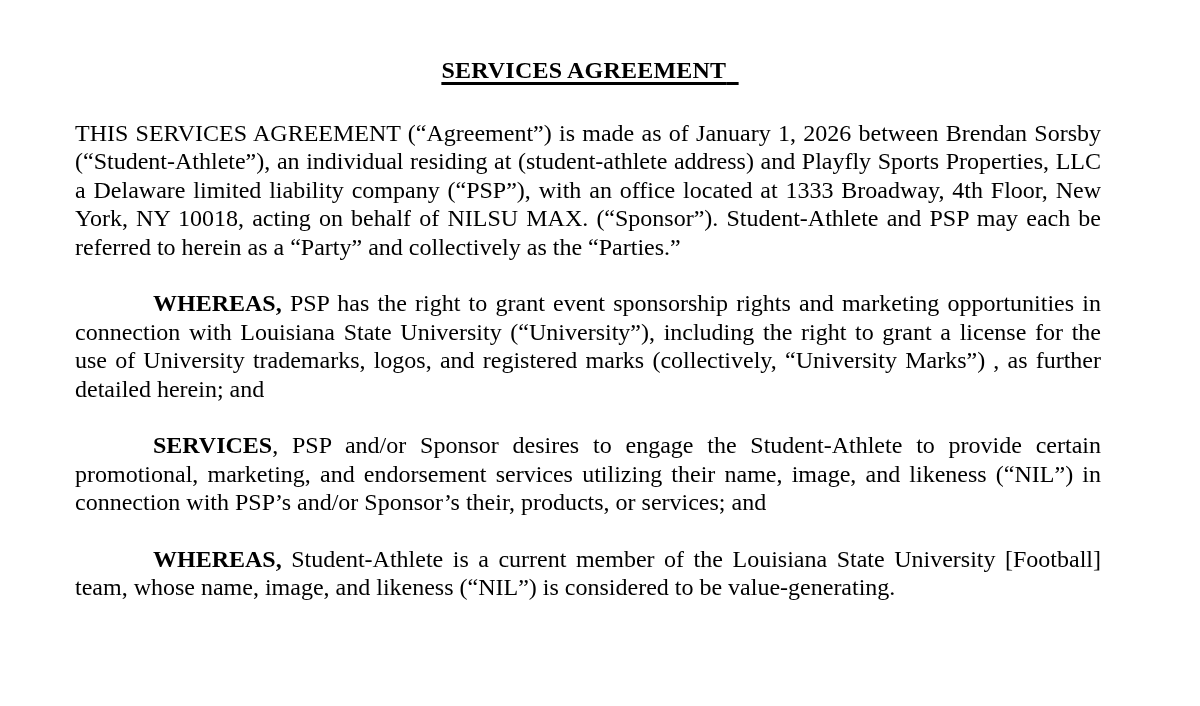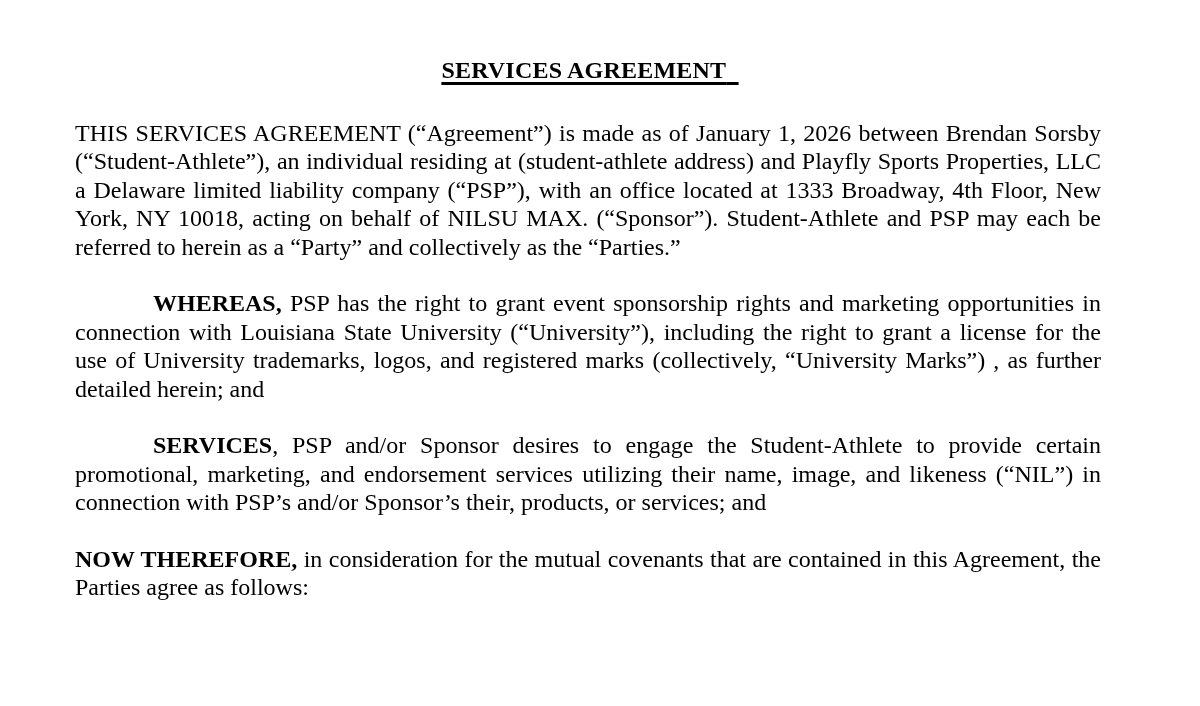--- a/index.html
+++ b/index.html
@@ -55,15 +55,15 @@
 <body>
 
 <div class="page">
   <div class="title-row">
     <span class="doc-title">SERVICES AGREEMENT</span>
   </div>
   <div class="doc-body">
       <p class=""><span>THIS SERVICES AGREEMENT (“Agreement”) is made as of January 1, 2026 between Brendan Sorsby (“Student-Athlete”), an individual residing at (student-athlete address) and Playfly Sports Properties, LLC a Delaware limited liability company (“PSP”), with an office located at 1333 Broadway, 4th Floor, New York, NY 10018, acting on behalf of NILSU MAX. (“Sponsor”). Student-Athlete and PSP may each be referred to herein as a “Party” and collectively as the “Parties.”</span></p>
       <p class="indent"><span class="bold">WHEREAS,</span><span> PSP has the right to grant event sponsorship rights and marketing opportunities in connection with Louisiana State University (“University”), including the right to grant a license for the use of University trademarks, logos, and registered marks (collectively, “University Marks”) , as further detailed herein; and</span></p>
       <p class="indent"><span class="bold">SERVICES</span><span>, PSP and/or Sponsor desires to engage the Student-Athlete to provide certain promotional, marketing, and endorsement services utilizing their name, image, and likeness (“NIL”) in connection with PSP’s and/or Sponsor’s their, products, or services; and</span></p>
-      <p class=""><span class="bold">NOW THEREFORE,</span><span> in consideration for the mutual covenants that are contained in this Agreement, the Parties agree as follows:</span></p>
+      <p class="indent"><span class="bold">WHEREAS,</span><span> Student-Athlete is a current member of the Louisiana State University [Football] team, whose name, image, and likeness (“NIL”) is considered to be value-generating.</span></p>
     </div>
 </div>
 
 </body></html>

